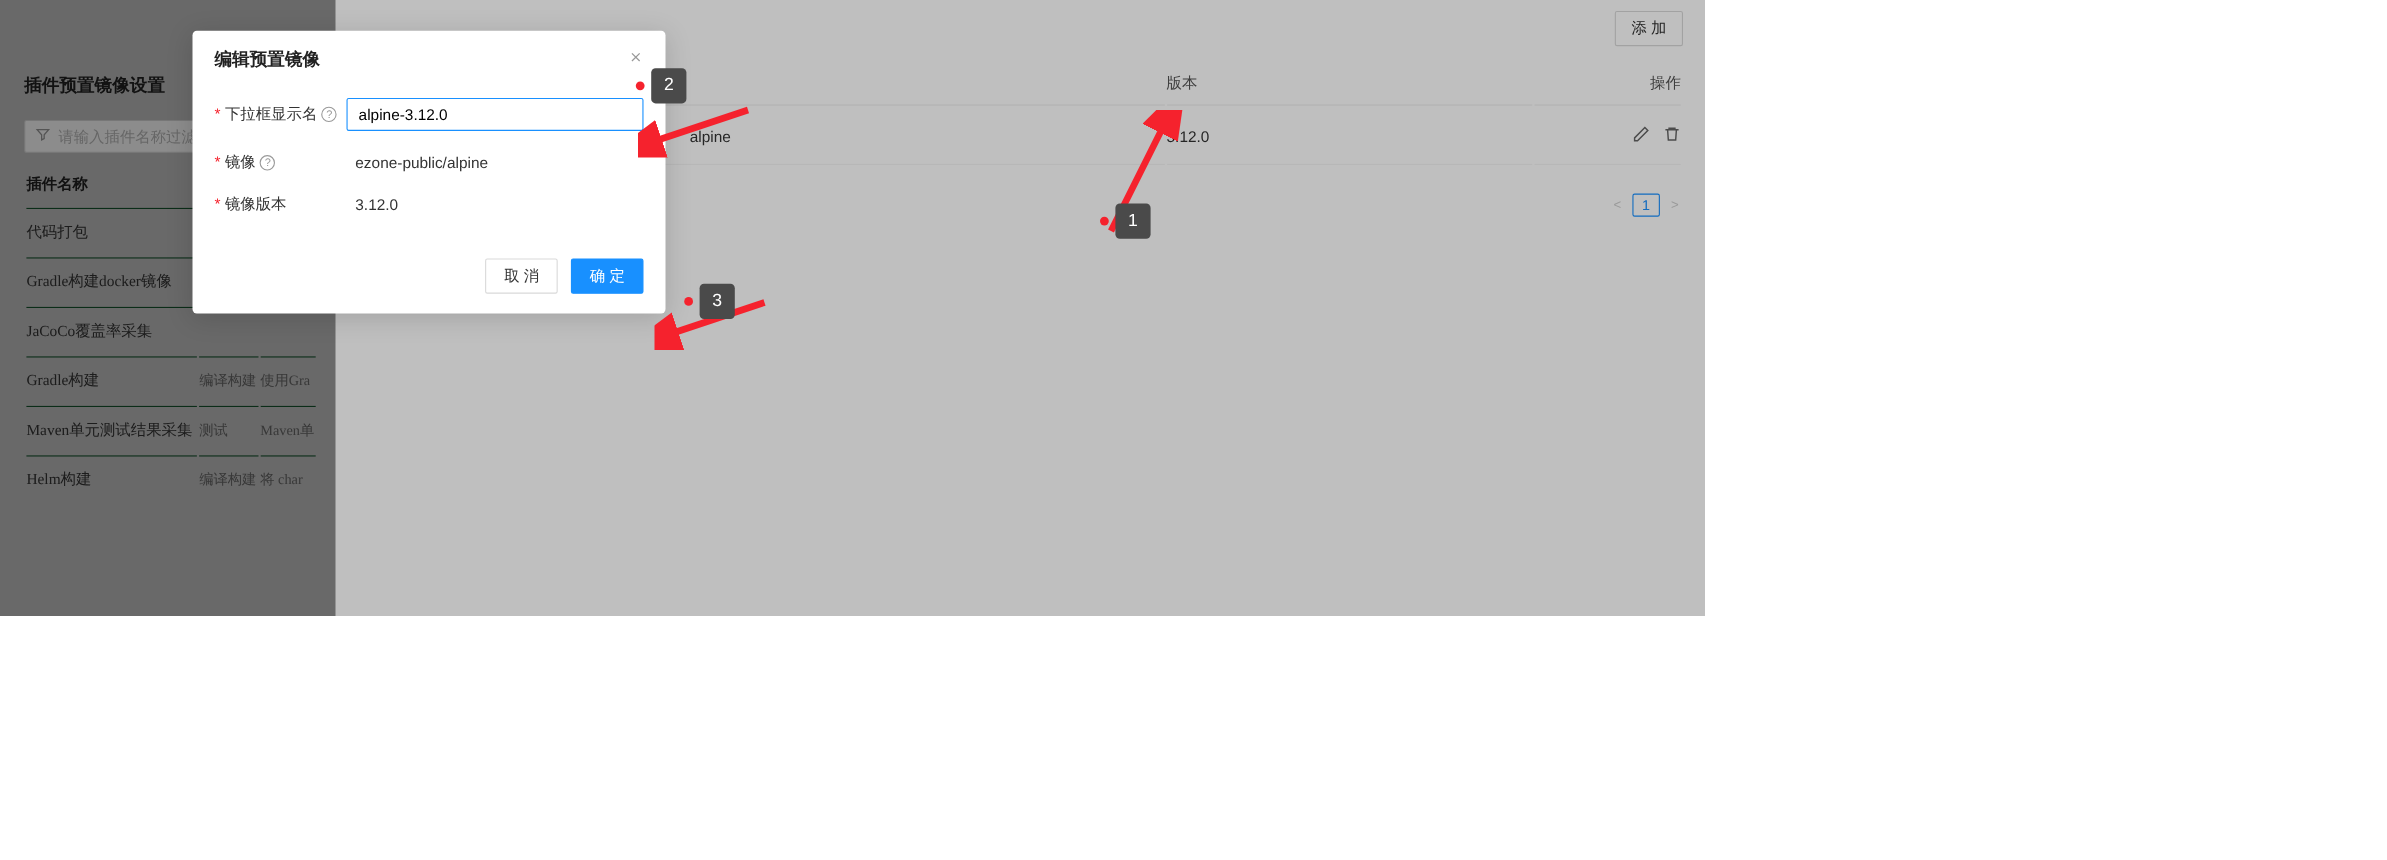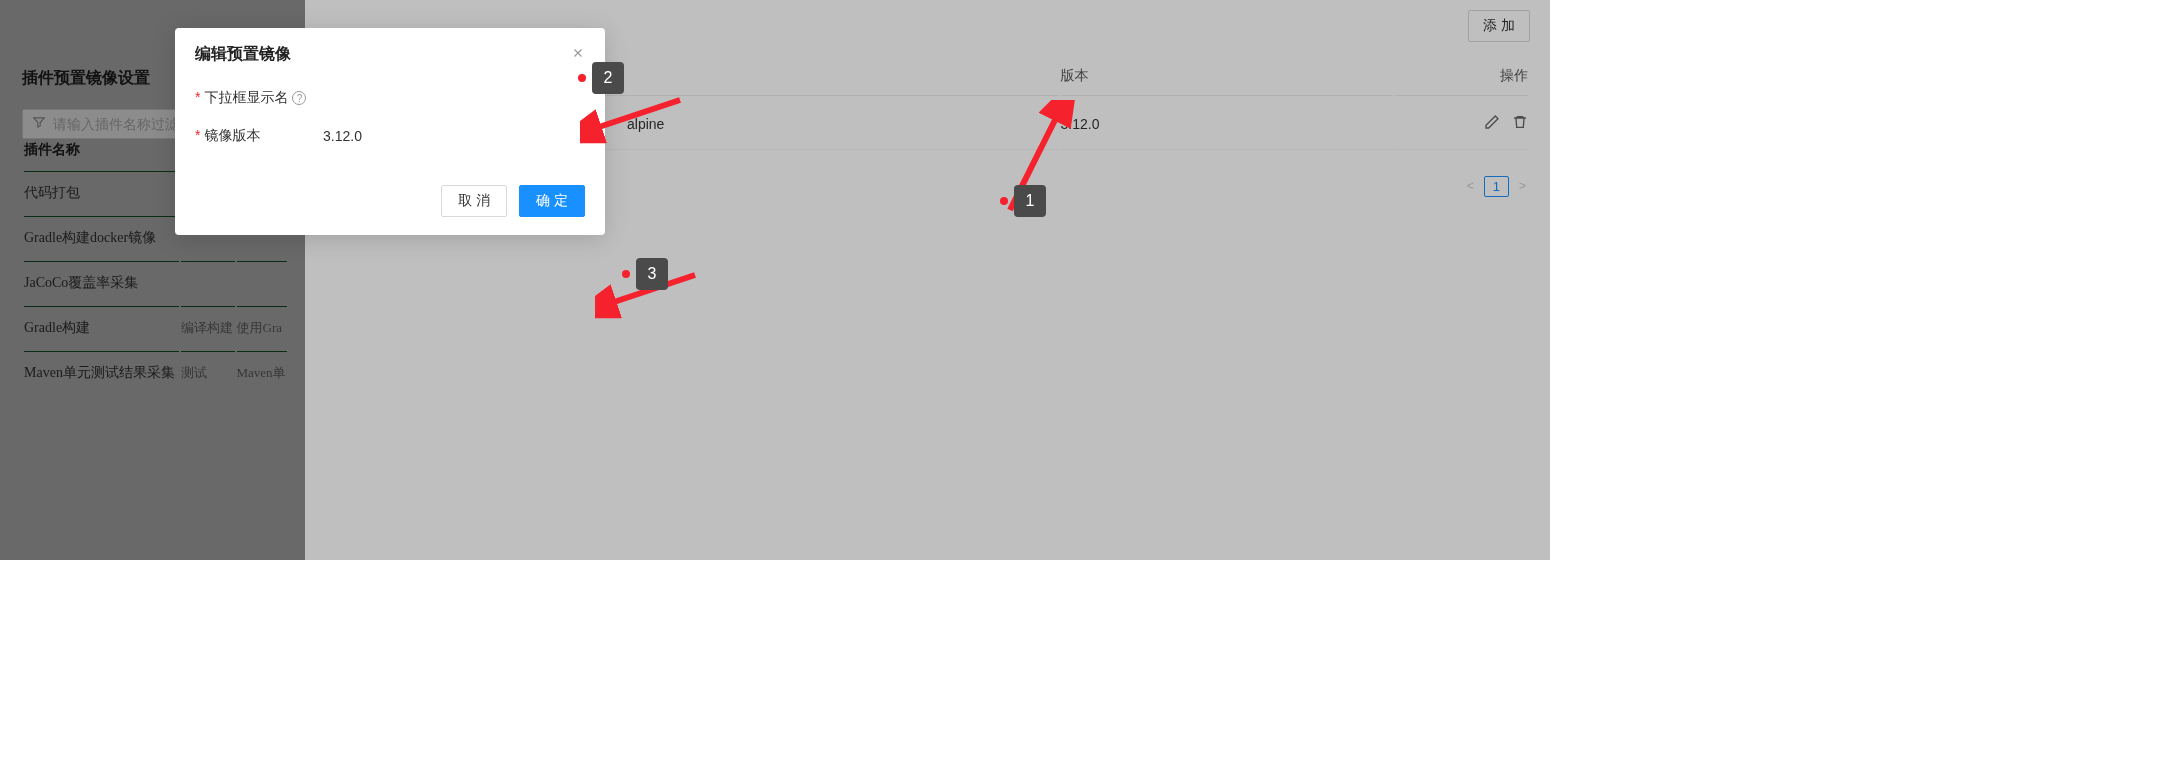--- a/index.html
+++ b/index.html
@@ -7,21 +7,21 @@
 
     .page { position: relative; width: 100%; height: 100%; }
 
     
     .topbar { position: absolute; top: 10px; right: 20px; }
     .add-btn { border: 1px solid #d9d9d9; background: #fff; padding: 6px 14px; font-size: 14px; cursor: pointer; border-radius: 2px; color: #333; }
 
     
     .left-panel { position: absolute; left: 0; top: 48px; width: 305px; height: 500px; padding: 20px 16px 0 22px; }
     .left-title { font-size: 16px; font-weight: 600; margin-bottom: 20px; color: #222; }
-    .filter-wrap { position: relative; }
+    .filter-wrap { position: relative; margin-bottom: 18px; }
     .filter-icon { position: absolute; left: 10px; top: 50%; transform: translateY(-50%); color: #999; }
     .filter-input { width: 100%; padding: 6px 10px 6px 30px; border: 1px solid #d9d9d9; border-radius: 2px; font-size: 14px; color: #333; }
     .filter-input::placeholder { color: #bbb; }
 
     .plugin-table { width: 100%; }
     .plugin-table th { text-align: left; font-weight: 600; font-size: 14px; padding: 0 0 10px 0; color: #222;}
     .plugin-table td { padding: 12px 0; font-size: 14px; color: #333; border-top: 1px solid #14532d; font-family: Liberation Serif, serif; }
     .plugin-table td.extra { color: #666; font-size: 13px;}
 
     
@@ -150,38 +150,48 @@
         <tr>
             <td>Gradle构建</td>
             <td class="extra">编译构建</td>
             <td class="extra">使用Gra</td>
           </tr>
         <tr>
             <td>Maven单元测试结果采集</td>
             <td class="extra">测试</td>
             <td class="extra">Maven单</td>
           </tr>
+        <tr>
+            <td>Helm构建</td>
+            <td class="extra">编译构建</td>
+            <td class="extra">将 char</td>
+          </tr>
       </tbody>
     </table>
   </div>
 
   <div class="mask"></div>
 
   <div class="modal">
     <div class="modal-header">
       <div class="modal-title">编辑预置镜像</div>
       <div class="modal-close">
         <svg width="14" height="14" viewBox="0 0 24 24" fill="none" stroke="currentColor" stroke-width="2">
             <path d="M18 6L6 18M6 6l12 12"></path>
           </svg>
       </div>
     </div>
     <div class="modal-body">
       <div class="form-row">
         <div class="form-label"><span class="req">*</span><span>下拉框显示名</span><span class="help-icon">?</span></div>
+        <input class="form-input" value="alpine-3.12.0" style="">
+      </div>
+      <div class="form-row">
+        <div class="form-label"><span class="req">*</span><span>镜像</span><span class="help-icon">?</span></div>
+        <div class="form-value">ezone-public/alpine</div>
       </div>
       <div class="form-row">
         <div class="form-label"><span class="req">*</span><span>镜像版本</span></div>
         <div class="form-value">3.12.0</div>
       </div>
     </div>
     <div class="modal-footer">
       <button class="btn btn-default">取 消</button>
       <button class="btn btn-primary">确 定</button>
     </div>

